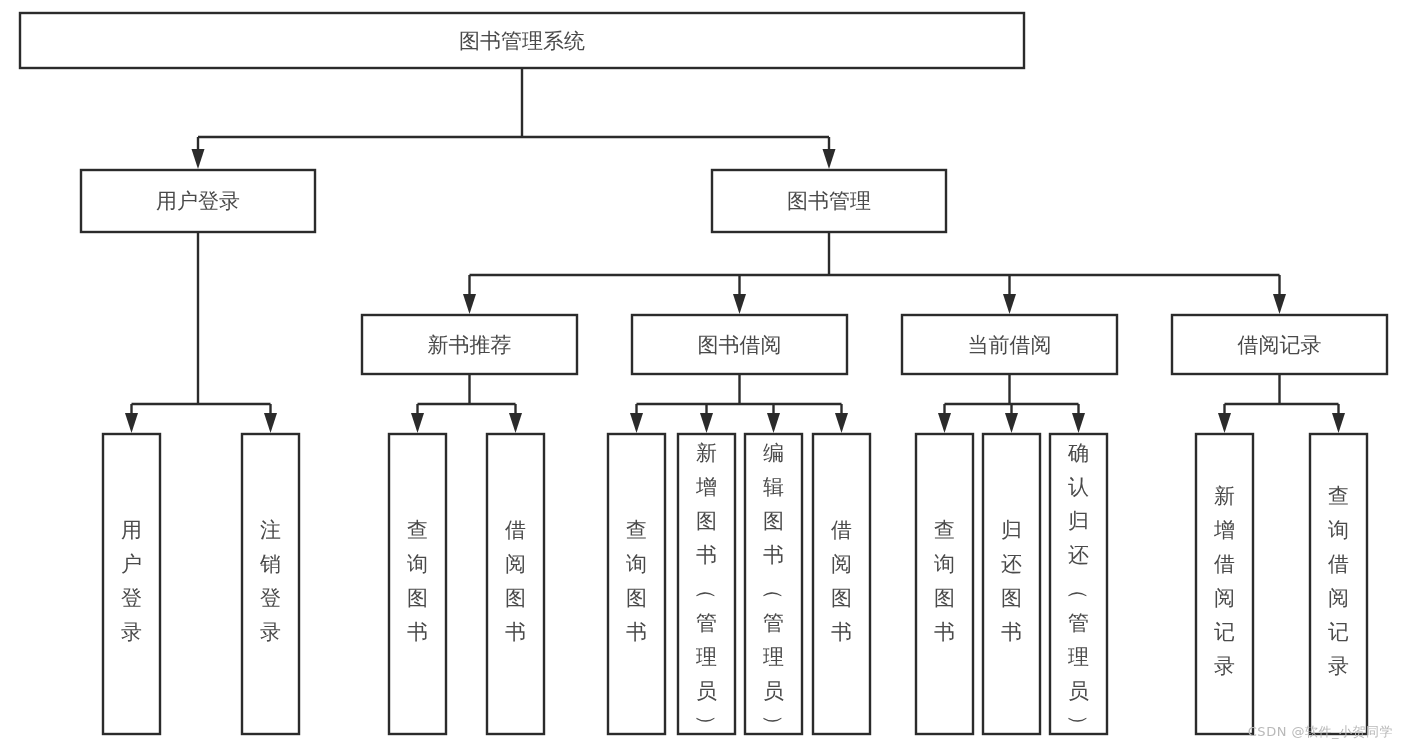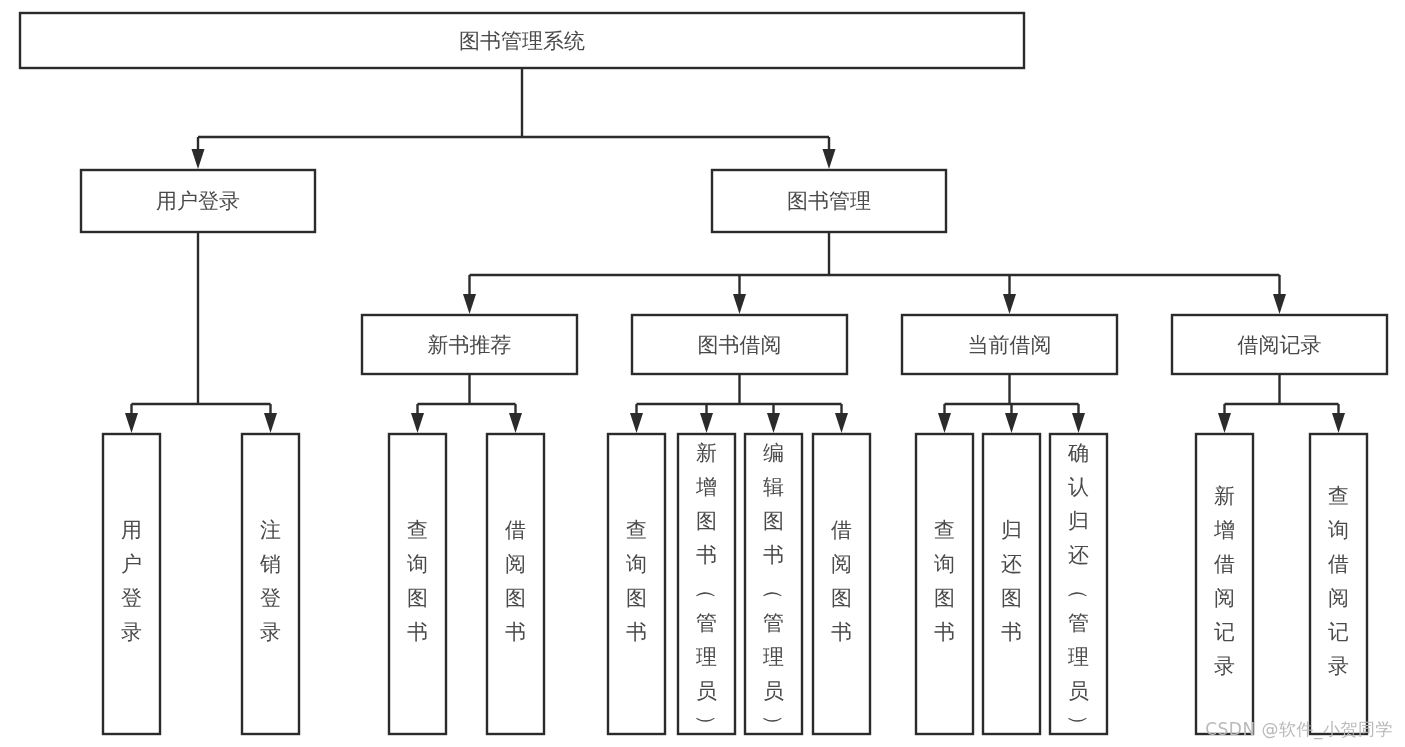--- a/index.html
+++ b/index.html
@@ -53,21 +53,21 @@
   }
   .arrow-head {
     fill: #2b2b2b;
     stroke: none;
   }
   .watermark {
     position: absolute;
     right: 12px;
     bottom: 6px;
     font-family: "DejaVu Sans", "Liberation Sans", sans-serif;
-    font-size: 17px;
+    font-size: 13px;
     color: #b9b9b9;
     white-space: nowrap;
     letter-spacing: 0.5px;
     pointer-events: none;
     margin-top: 21px;
   }
 </style>
 </head>
 <body>
 

